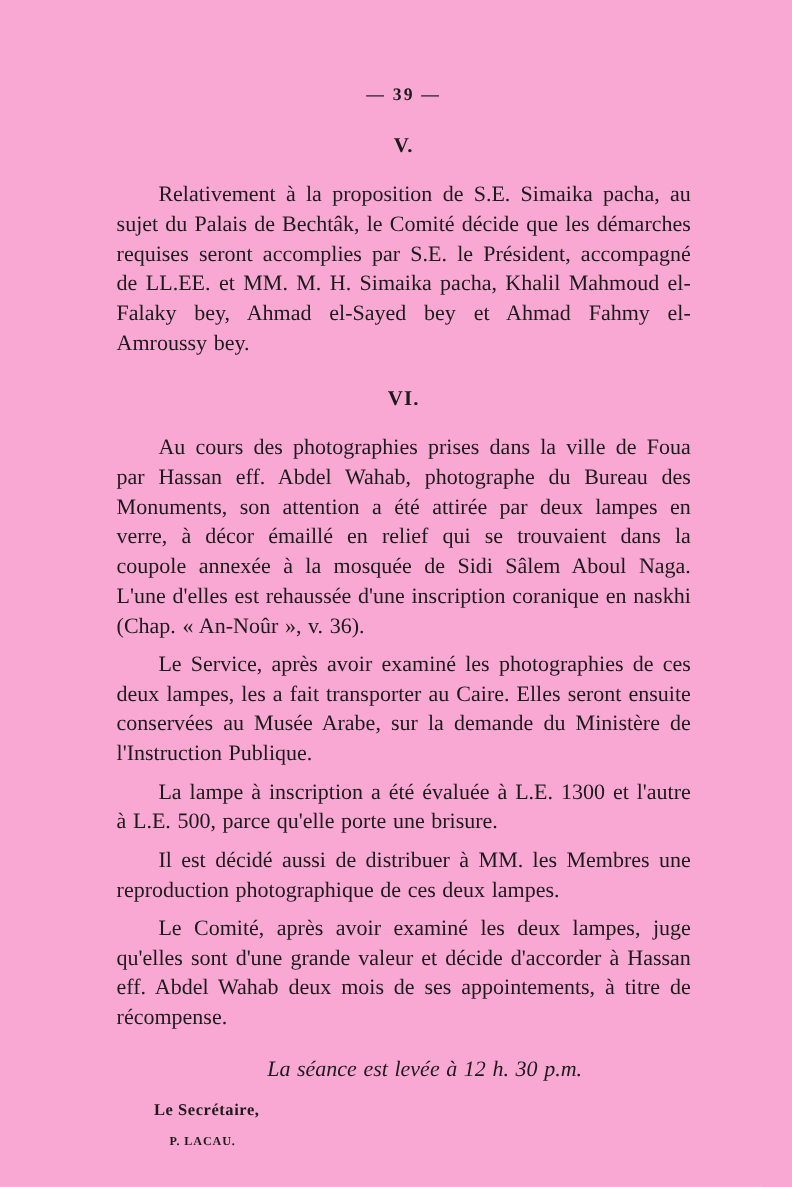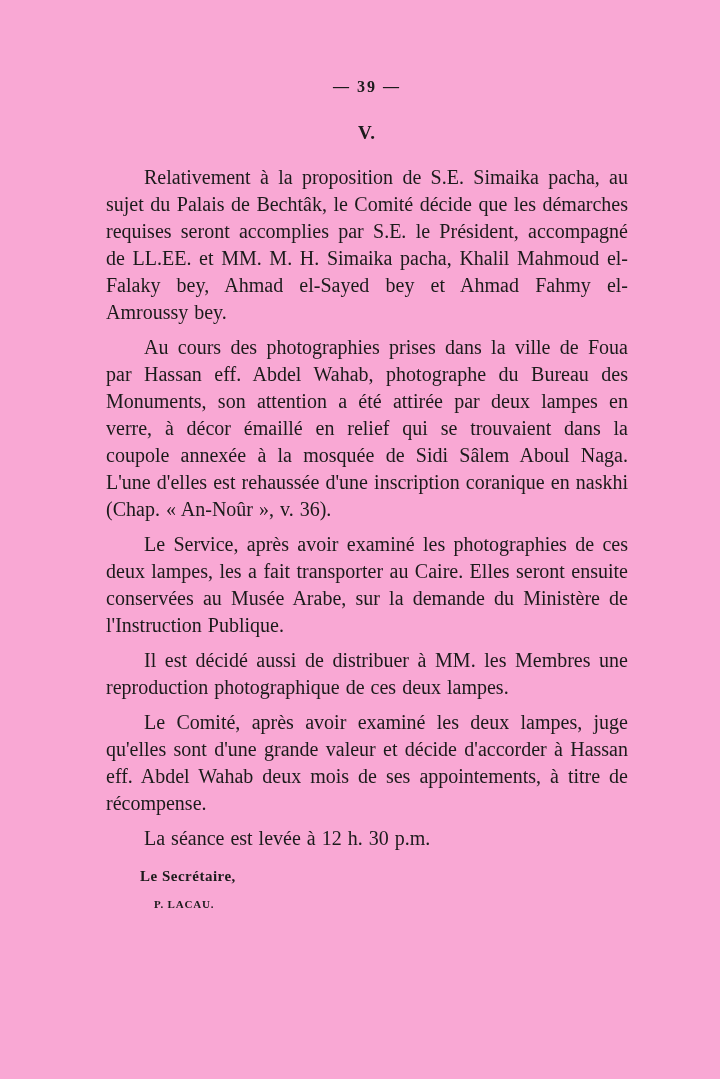--- a/index.html
+++ b/index.html
@@ -33,22 +33,23 @@
   }
   .para {
     font-size: 20px;
     line-height: 27px;
     text-align: justify;
     text-indent: 38px;
     margin: 0 0 8px 0;
     word-spacing: 1px;
   }
   .para.closing {
-    text-align: left;
-    margin-top: 8px;
+    text-align: center;
+    margin-top: 20px;
+    font-style: italic;
   }
   .signatures {
     display: flex;
     justify-content: space-between;
     align-items: flex-start;
     margin-top: 16px;
     padding-left: 34px;
     padding-right: 2px;
     flex-direction: column;
   }
@@ -73,22 +74,24 @@
 <div class="page">
 
   <div class="page-number">— 39 —</div>
 
   <div class="section">
     <div class="section-heading">V.</div>
     <p class="para">Relativement à la proposition de S.E. Simaika pacha, au sujet du Palais de Bechtâk, le Comité décide que les démarches requises seront accomplies par S.E. le Président, accompagné de LL.EE. et MM. M. H. Simaika pacha, Khalil Mahmoud el-Falaky bey, Ahmad el-Sayed bey et Ahmad Fahmy el-Amroussy bey.</p>
   </div>
 
   <div class="section">
+    <div class="section-heading">VI.</div>
     <p class="para">Au cours des photographies prises dans la ville de Foua par Hassan eff. Abdel Wahab, photographe du Bureau des Monuments, son attention a été attirée par deux lampes en verre, à décor émaillé en relief qui se trouvaient dans la coupole annexée à la mosquée de Sidi Sâlem Aboul Naga. L'une d'elles est rehaussée d'une inscription coranique en naskhi (Chap. « An-Noûr », v. 36).</p>
     <p class="para">Le Service, après avoir examiné les photographies de ces deux lampes, les a fait transporter au Caire. Elles seront ensuite conservées au Musée Arabe, sur la demande du Ministère de l'Instruction Publique.</p>
+    <p class="para">La lampe à inscription a été évaluée à L.E. 1300 et l'autre à L.E. 500, parce qu'elle porte une brisure.</p>
     <p class="para">Il est décidé aussi de distribuer à MM. les Membres une reproduction photographique de ces deux lampes.</p>
     <p class="para">Le Comité, après avoir examiné les deux lampes, juge qu'elles sont d'une grande valeur et décide d'accorder à Hassan eff. Abdel Wahab deux mois de ses appointements, à titre de récompense.</p>
     <p class="para closing">La séance est levée à 12 h. 30 p.m.</p>
   </div>
 
   <div class="signatures">
     <div class="sig-block sig-left">
       <div class="sig-title">Le Secrétaire,</div>
       <div class="sig-name">P. LACAU.</div>
     </div>

